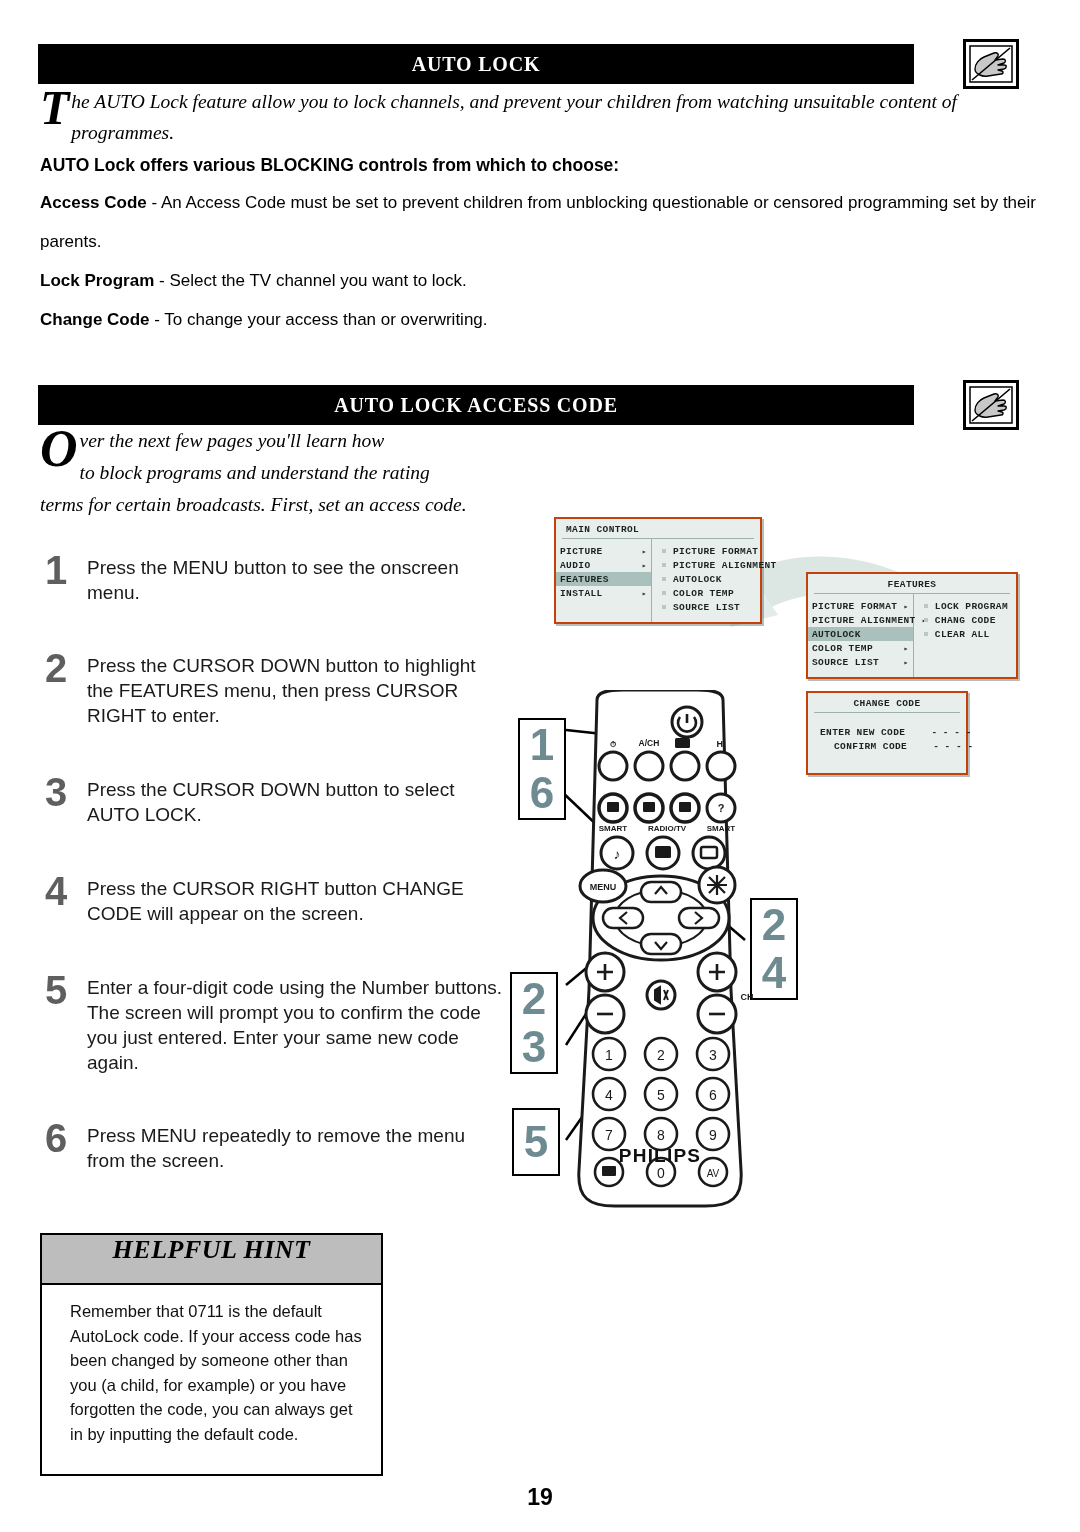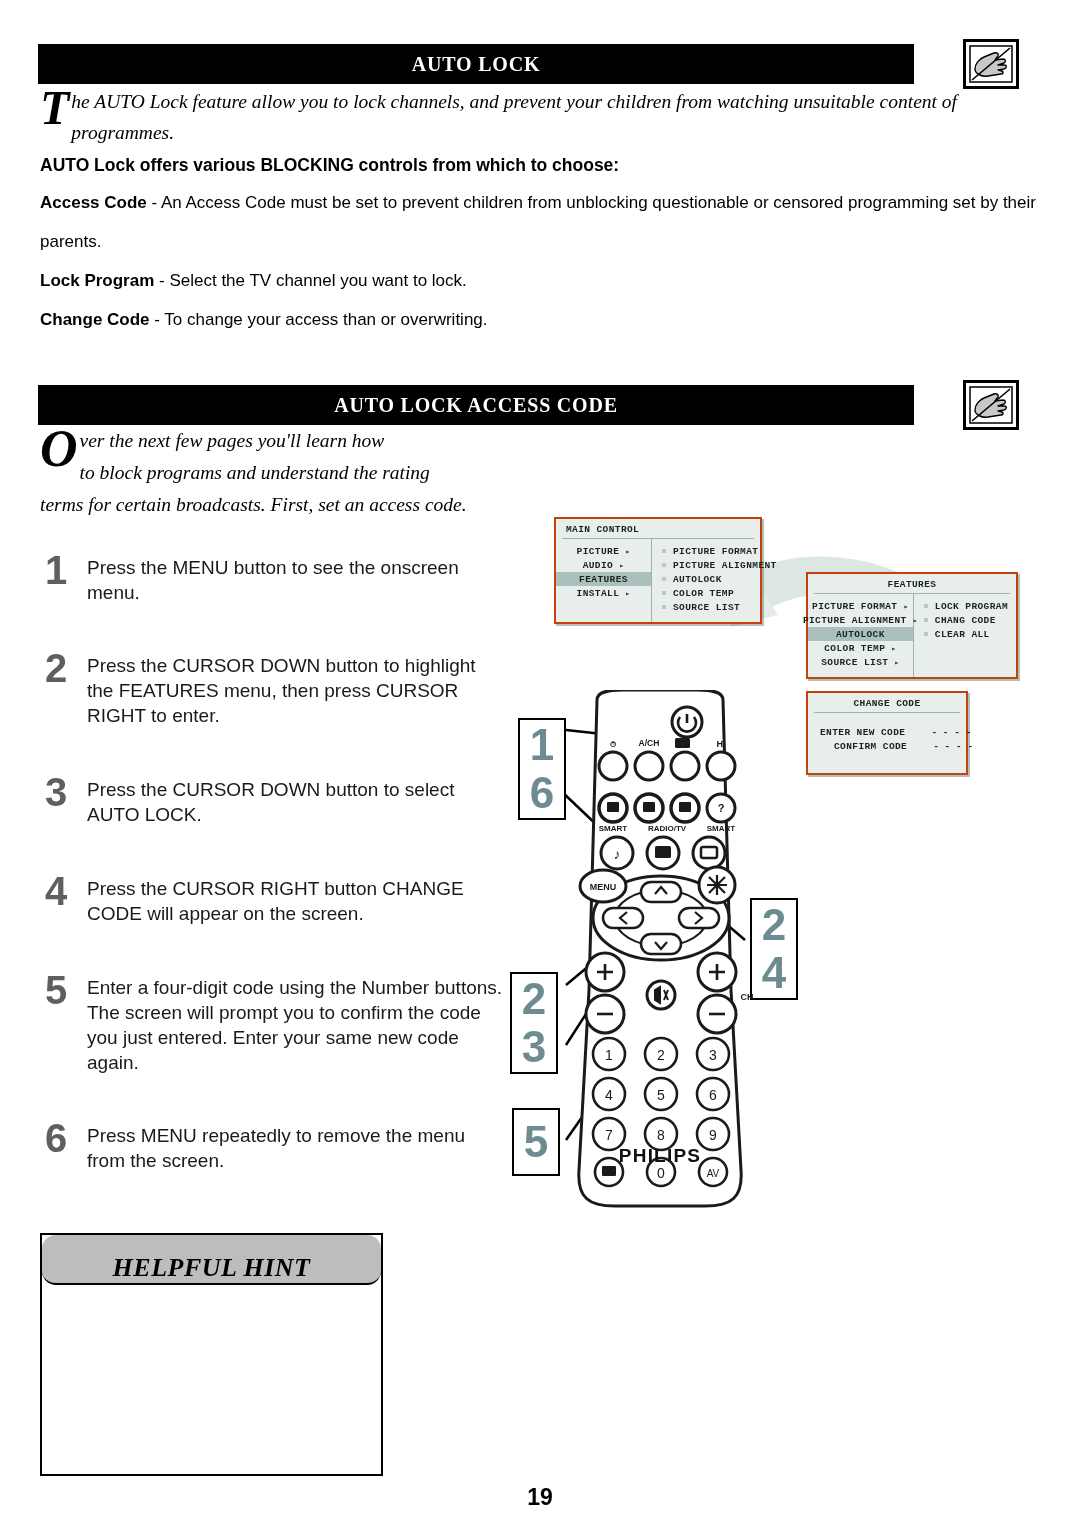--- a/index.html
+++ b/index.html
@@ -122,21 +122,21 @@
     border-right: 1px solid #9fb3ae;
     padding: 5px 0 8px;
     min-width: 92px;
   }
   .osd .col-r { padding: 5px 4px 8px 6px; }
   .osd .row {
     display: flex; align-items: center;
     padding: 1.5px 4px;
     white-space: nowrap;
   }
-  .osd .col-l .row { justify-content: center; }
+  .osd .col-l .row { justify-content: space-between; }
   .osd .row.hl { background: #a9c0bc; }
   .osd .arr { margin-left: 6px; font-size: 8px; color: #2b3a36; }
   .osd .bullet {
     display: inline-block;
     width: 4px; height: 4px;
     background: #b9c8c5;
     margin-right: 7px;
     flex: 0 0 4px;
   }
   .osd .dots { margin-left: auto; padding-left: 26px; letter-spacing: 0px;}
@@ -164,27 +164,26 @@
     position: absolute;
     left: 40px; top: 1233px;
     width: 343px; height: 243px;
     border: 2.5px solid #000;
     background: #fff;
   }
   .hint-head {
     background: #bdbdbd;
     border-bottom: 2.5px solid #000;
     height: 50px;
-    display: flex; align-items: flex-end; justify-content: center;
+    display: flex; align-items: flex-start; justify-content: center;
     font-family: "Liberation Serif", serif;
     font-style: italic;
     font-weight: bold;
     font-size: 26px;
     letter-spacing: 0.5px;
-    border-radius: 14px;
   }
   .hint-body {
     padding: 14px 18px 0 28px;
     font-family: "Liberation Sans", sans-serif;
     font-size: 16.5px;
     line-height: 24.5px;
     color: #111;
   }
 
   .page-no {
@@ -530,17 +529,18 @@
     </svg>
     <div style="position:absolute; left:0; top:455px; width:230px; text-align:center;
                 font-family:'Liberation Sans',sans-serif; font-weight:bold; font-size:19px;
                 letter-spacing:1.2px; color:#111;">PHILIPS</div>
   </div>
 
   <div class="hint">
     <div class="hint-head">
       <span>HELPFUL HINT</span>
     </div>
+    <div class="hint-body">Remember that 0711 is the default AutoLock code. If your access code has been changed by someone other than you (a child, for example) or you have forgotten the code, you can always get in by inputting the default code.</div>
   </div>
 
   <div class="page-no">19</div>
 
 </div>
 
 </body></html>

